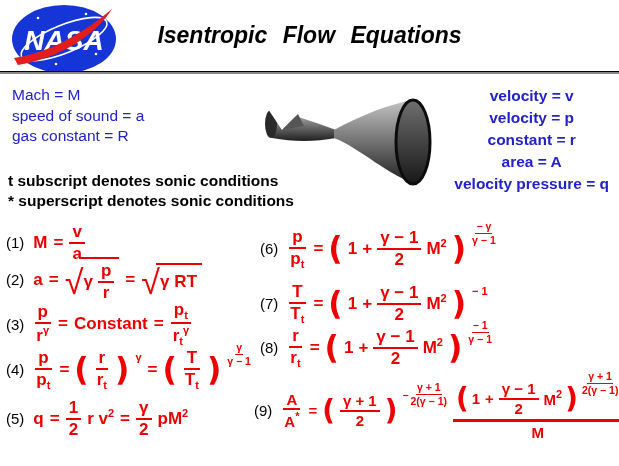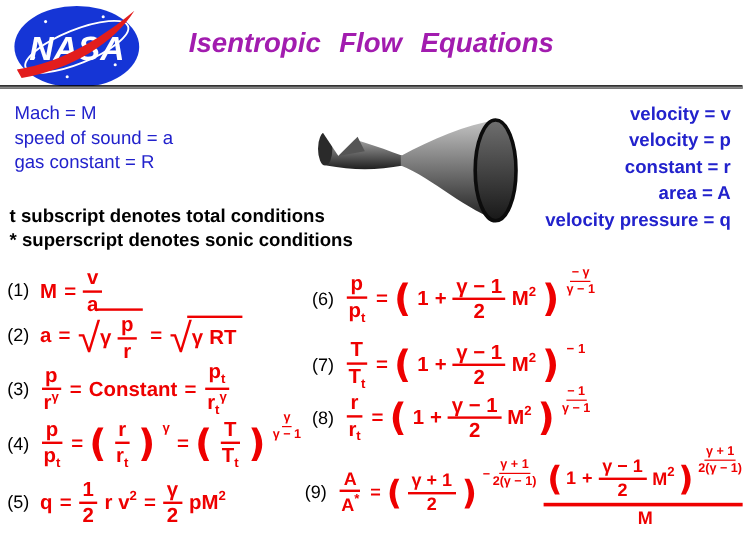--- a/index.html
+++ b/index.html
@@ -4,32 +4,32 @@
 <style>
   :root{ --blue:#2222cc; --red:#ee0000; }
   *{ margin:0; padding:0; box-sizing:border-box; }
   html,body{ background:#fff; }
   body{ font-family:"Liberation Sans", sans-serif; }
   .page{ position:relative; width:619px; height:466px; background:#fff; overflow:hidden; }
 
   
   .nasa-logo{ position:absolute; left:8px; top:2px; width:112px; height:74px; }
   .title{ position:absolute; left:60px; right:60px; top:22px; text-align:center;
-          font-weight:bold; font-style:italic; font-size:23px; word-spacing:9px; color:#a21caf; }
+          font-weight:bold; font-style:italic; font-size:23px; word-spacing:9px; color:#000000; }
   .org{ position:absolute; left:490px; width:102px; top:5px; text-align:center;
         font-size:15px; line-height:16.5px; color:#000; }
   .rule{ position:absolute; left:0; top:71px; width:619px; height:3px; background:#000;
          border-bottom:2px solid #888; }
 
   
   .defs-left{ position:absolute; left:12px; top:85px; color:var(--blue); font-weight:normal;
               font-size:15.5px; line-height:20.5px; }
   .notes{ position:absolute; left:8px; top:171px; color:#000; font-weight:bold;
           font-size:15.5px; line-height:19.5px; }
-  .defs-right{ position:absolute; right:10px; top:85px; text-align:right; color:var(--blue);
+  .defs-right{ position:absolute; right:10px; top:85px; text-align:center; color:var(--blue);
                font-weight:bold; font-size:15.5px; line-height:22px; }
   .nozzle{ position:absolute; left:256px; top:84px; width:178px; height:108px; }
 
   
   .eqrow{ position:absolute; display:flex; align-items:center; gap:9px; color:var(--red);
           font-weight:bold; font-size:17px; white-space:nowrap; }
   .eqno{ color:#000; font-weight:400; font-size:15px; }
   .math{ display:inline-flex; align-items:center; gap:6px; }
   .fr{ display:inline-flex; flex-direction:column; align-items:center; line-height:1.05; }
   .fr>.nu{ display:inline-block; padding:0 3px 1px; border-bottom:2.5px solid currentColor; text-align:center; }
@@ -86,21 +86,21 @@
 
   <div class="rule"></div>
 
   <div class="defs-left">
     <div>Mach = M</div>
     <div>speed of sound = a</div>
     <div>gas constant = R</div>
   </div>
 
   <div class="notes">
-    <div>t subscript denotes total conditions</div>
+    <div>t subscript denotes sonic conditions</div>
     <div>* superscript denotes sonic conditions</div>
   </div>
 
   <div class="defs-right">
     <div>velocity = v</div>
     <div>velocity = p</div>
     <div>constant = r</div>
     <div>area = A</div>
     <div>velocity pressure = q</div>
   </div>

